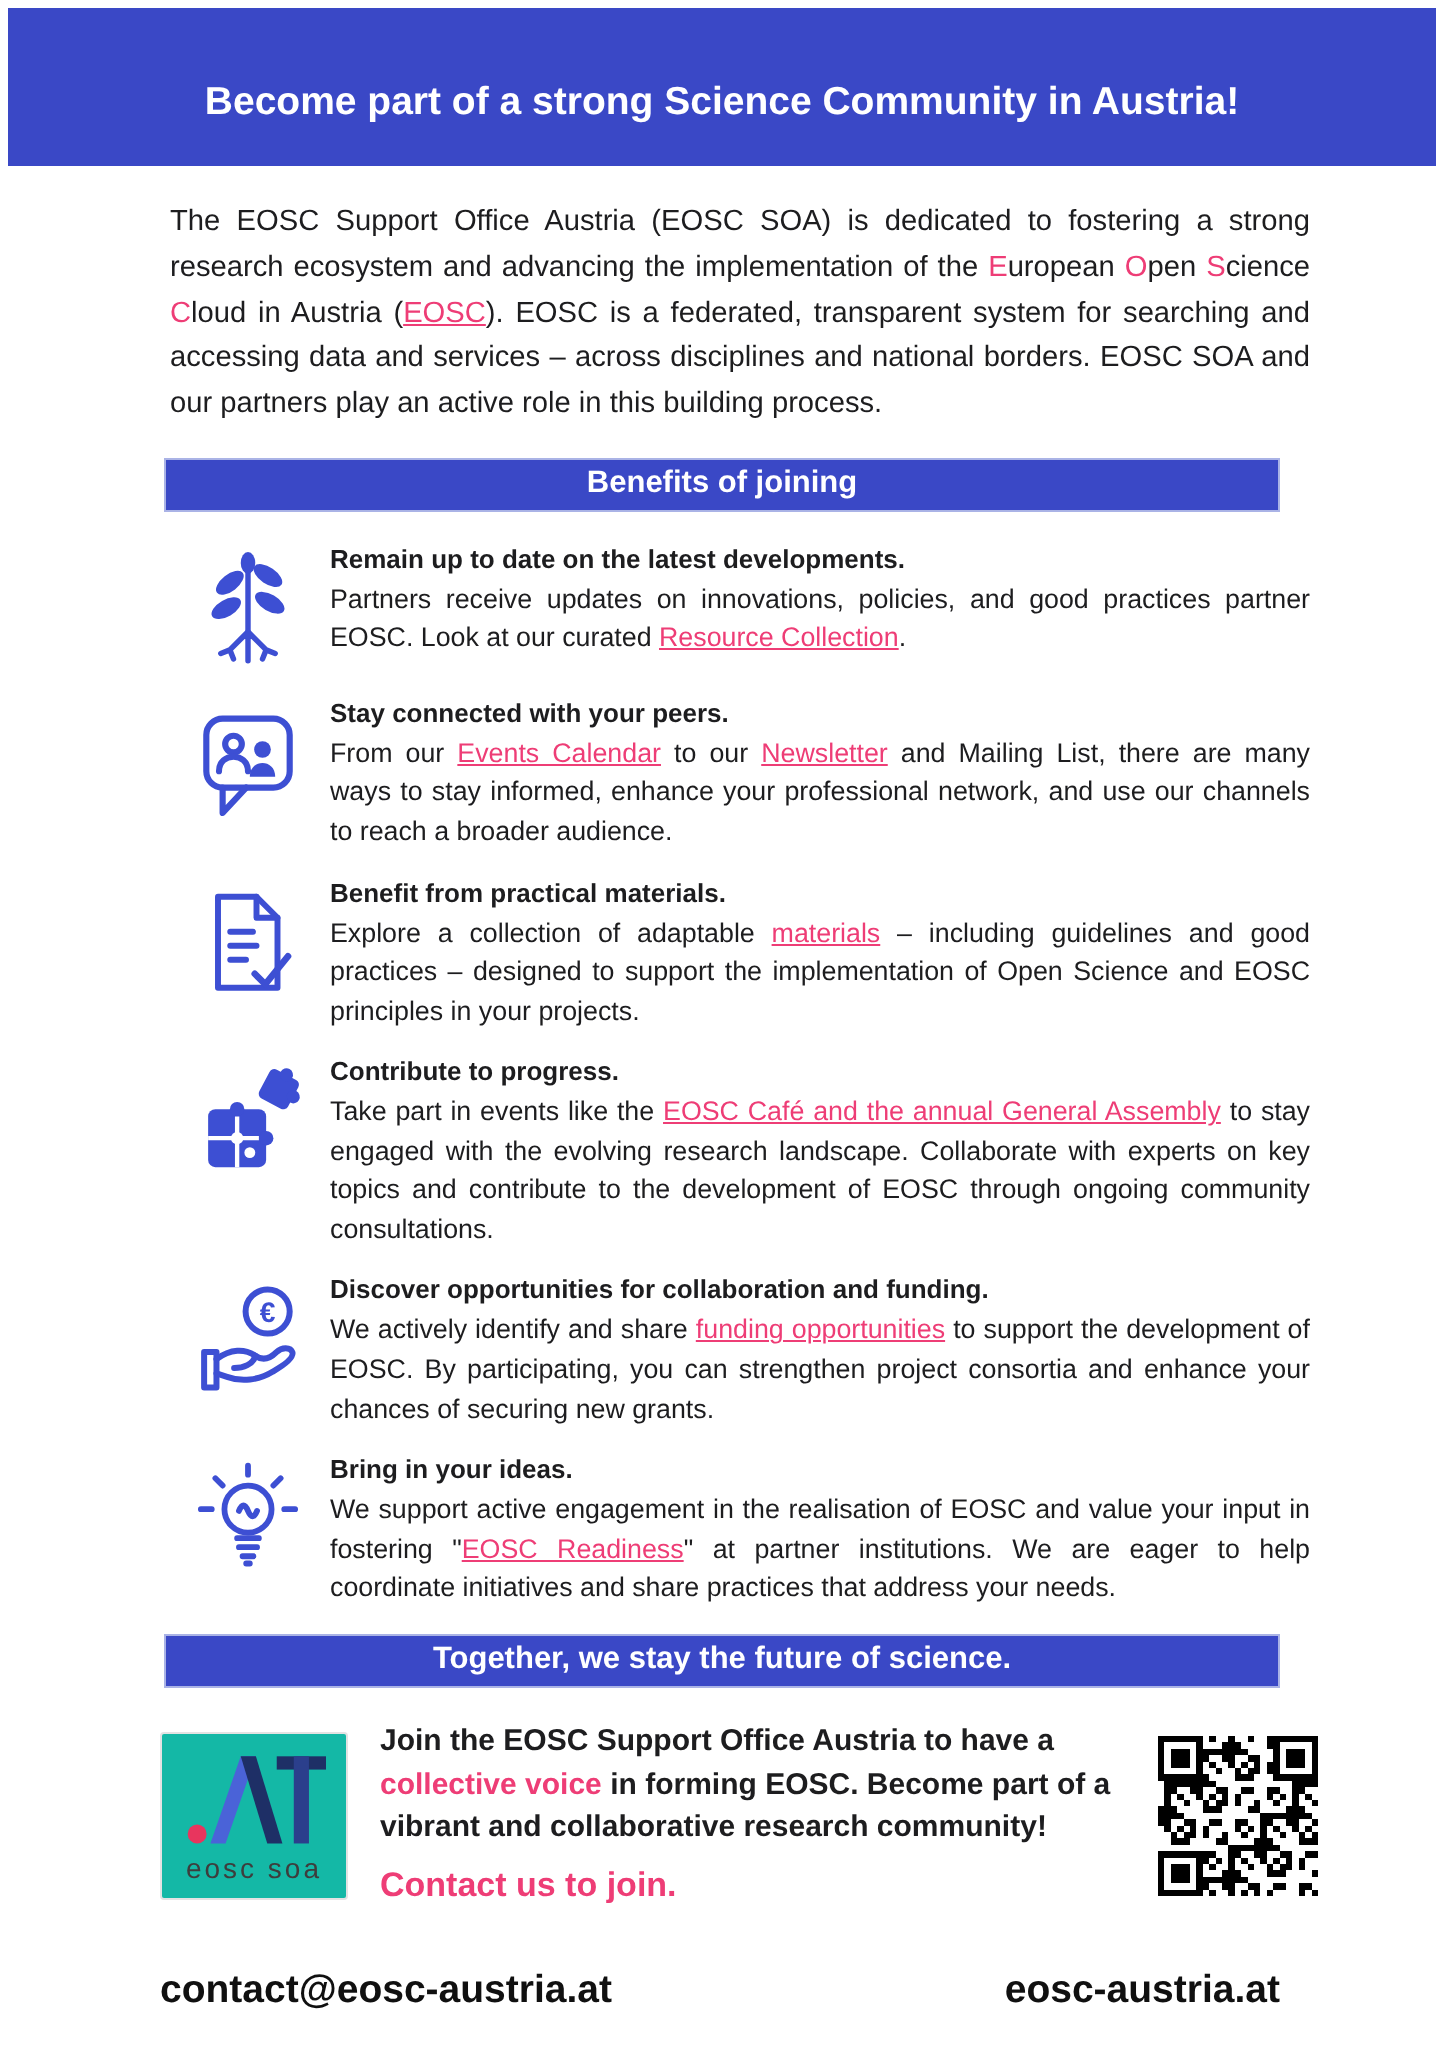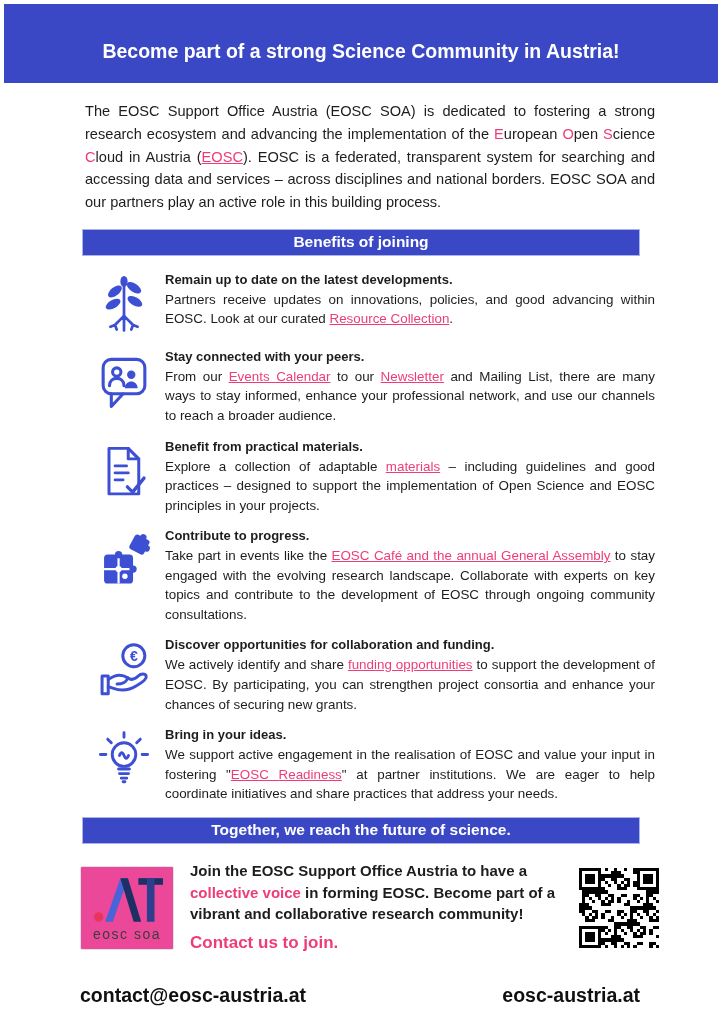--- a/index.html
+++ b/index.html
@@ -33,21 +33,21 @@
   .icon-box svg{display:block;}
   .btext{flex:1;}
   .btext h3{font-size:13px;font-weight:bold;margin-bottom:3px;}
   .btext p{font-size:13.4px;line-height:1.46;text-align:justify;}
 
   .seg-pink{color:var(--pink);}
   .seg-link{color:var(--pink);text-decoration:underline;cursor:pointer;}
 
   
   .footer-cta{display:flex;align-items:center;justify-content:space-between;margin:16px 62px 0 80px;}
-  .logo-box{width:94px;height:84px;border:1px solid #e3e3e3;border-radius:2px;background:#ec4899;
+  .logo-box{width:94px;height:84px;border:1px solid #e3e3e3;border-radius:2px;background:#14b8a6;
             display:flex;flex-direction:column;align-items:center;justify-content:center;flex:none;}
   .logo-text{font-size:14px;color:#3d3d3d;letter-spacing:1.5px;margin-top:2px;}
   .cta{width:372px;font-size:15px;line-height:1.45;font-weight:bold;}
   .contact-link{display:block;color:var(--pink);font-size:17px;margin-top:6px;cursor:pointer;}
   .qr-box{width:82px;height:82px;flex:none;display:flex;align-items:center;justify-content:center;}
 
   
   .bottom-bar{display:flex;justify-content:space-between;align-items:baseline;margin:28px 82px 0 80px;
               font-size:19.5px;font-weight:bold;color:#101010;}
 </style>
@@ -75,21 +75,21 @@
           <ellipse cx="32" cy="8" rx="4" ry="6" fill="#3D4FD3" stroke="none"></ellipse>
           <ellipse cx="22" cy="19" rx="9" ry="4.6" fill="#3D4FD3" stroke="none" transform="rotate(-38 22 19)"></ellipse>
           <ellipse cx="43" cy="15" rx="9" ry="4.6" fill="#3D4FD3" stroke="none" transform="rotate(34 43 15)"></ellipse>
           <ellipse cx="20" cy="33" rx="9" ry="4.6" fill="#3D4FD3" stroke="none" transform="rotate(-30 20 33)"></ellipse>
           <ellipse cx="44" cy="30" rx="9" ry="4.6" fill="#3D4FD3" stroke="none" transform="rotate(30 44 30)"></ellipse>
           <path d="M32 46 L22 56 M22 56 L17 58 M22 56 L24 61 M32 46 V62 M32 46 L42 56 M42 56 L47 58 M42 56 L40 61"></path>
         </svg>
       </div>
       <div class="btext">
         <h3>Remain up to date on the latest developments.</h3>
-        <p><span>Partners receive updates on innovations, policies, and good advancing within EOSC. Look at our curated </span><span class="seg-link">Resource Collection</span><span>.</span></p>
+        <p><span>Partners receive updates on innovations, policies, and good practices partner EOSC. Look at our curated </span><span class="seg-link">Resource Collection</span><span>.</span></p>
       </div>
     </div>
 
     <div class="benefit">
       <div class="icon-box">
         <svg width="58" height="62" viewBox="0 0 64 66" fill="none" stroke="#3D4FD3" stroke-width="3.4" stroke-linecap="round" stroke-linejoin="round">
           <rect x="9" y="8" width="46" height="38" rx="9"></rect>
           <path d="M18 46 V60 L31 46"></path>
           <circle cx="24" cy="22" r="4.6"></circle>
           <path d="M16 37 c0-5.5 4-8 8-8 s8 2.5 8 8"></path>
@@ -171,21 +171,21 @@
       </div>
       <div class="btext">
         <h3>Bring in your ideas.</h3>
         <p><span>We support active engagement in the realisation of EOSC and value your input in fostering "</span><span class="seg-link">EOSC Readiness</span><span>" at partner institutions. We are eager to help coordinate initiatives and share practices that address your needs.</span></p>
       </div>
     </div>
 
   </section>
 
   <div class="banner second">
-    <span>Together, we reach the future of science.</span>
+    <span>Together, we stay the future of science.</span>
   </div>
 
   <div class="footer-cta">
     <div class="logo-box">
       <svg width="72" height="50" viewBox="0 0 76 52">
         <circle cx="8" cy="45" r="5" fill="#E8355E"></circle>
         <polygon points="15,50 31,4 39,4 23,50" fill="#4a63d8"></polygon>
         <polygon points="31,4 39,4 53,50 45,50" fill="#1e2f66"></polygon>
         <rect x="50" y="4" width="26" height="7" fill="#1e2f66"></rect>
         <rect x="59" y="4" width="8" height="46" fill="#2b3f8c"></rect>

